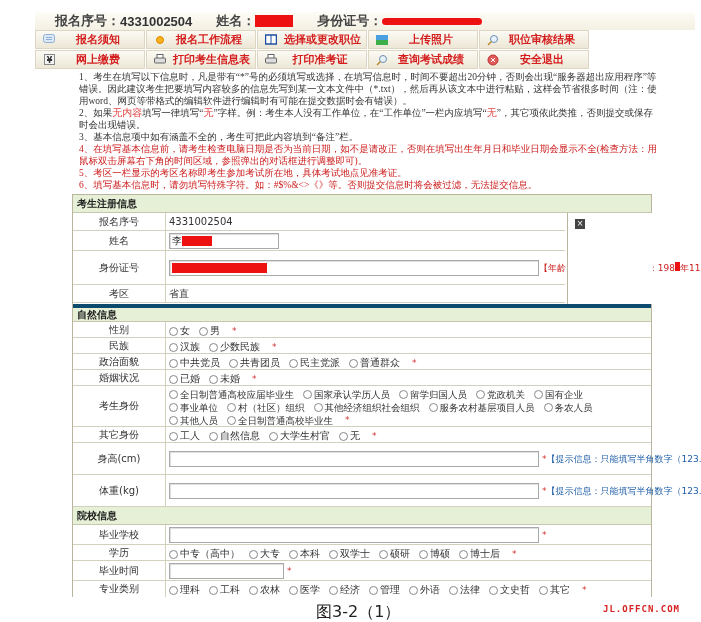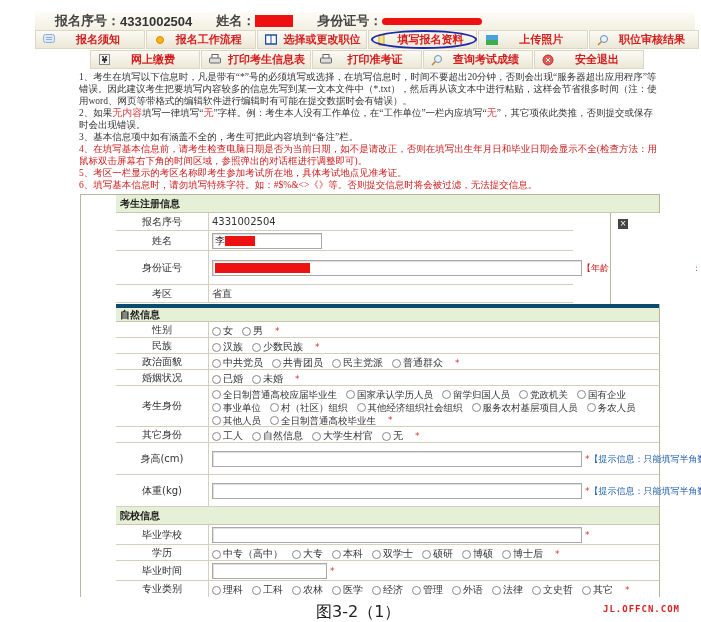--- a/index.html
+++ b/index.html
@@ -13,40 +13,40 @@
     background: linear-gradient(#fdfcf6, #f3f0e3);
     font-size: 13px; font-weight: bold; color: #444;
     display: flex; align-items: center; padding-left: 20px;
   }
   .header .grp { display: flex; align-items: center; margin-right: 24px; }
   .header .val { color: #333; font-family: "Liberation Sans", sans-serif; }
   .redact { display: inline-block; background: #ee1111; height: 12px; }
   .redact.wavy { height: 7px; border-radius: 4px; }
 
   .nav { position: absolute; left: 35px; top: 30px; width: 665px; }
-  .nav-row { display: flex; height: 20px; margin-bottom: 0; justify-content: center; }
+  .nav-row { display: flex; height: 20px; margin-bottom: 0; }
   .nav-btn {
     width: 110px; height: 19px; margin-right: 1px;
     background: linear-gradient(#fbfaf4, #ece7d6);
     border: 1px solid #dcd6c2; display: flex; align-items: center;
     font-size: 11px; font-weight: bold; color: #d41e1e; position: relative;
   }
   .nav-btn .icon { width: 14px; height: 12px; margin-left: 6px; margin-right: 6px; flex-shrink: 0; display:flex; align-items:center; justify-content:center; font-size: 10px; }
   .nav-btn .lbl { flex: 1; text-align: center; padding-right: 10px; white-space: nowrap; }
   .nav-btn.active .oval {
     position: absolute; left: 2px; top: -1px; width: 106px; height: 19px;
     border: 2px solid #1a2aa8; border-radius: 50%;
   }
 
   .notes { position: absolute; left: 79px; top: 71px; width: 580px; font-size: 9.5px; line-height: 12px; color: #333; font-family: Liberation Serif, serif; }
   .notes p { margin: 0; }
   .notes .red { color: #cc1b1b; }
   .notes .big { color: #e23d3d; font-size: 10px; }
 
-  .form { position: absolute; left: 80px; top: 194px; width: 580px; border: 1px solid #b9b59e; border-bottom: none; padding-left: 35px; }
+  .form { position: absolute; left: 72px; top: 194px; width: 580px; border: 1px solid #b9b59e; border-bottom: none; }
   .sec-hd {
     background: #e6f0d6; height: 18px; border-bottom: 1px solid #c9c6b0;
     font-size: 10px; font-weight: bold; color: #222; padding-left: 4px; display: flex; align-items: center;
   }
   .row { display: flex; border-bottom: 1px solid #d3d0bd; }
   .lab { width: 93px; flex-shrink: 0; border-right: 1px solid #d3d0bd; text-align: center; display: flex; align-items: center; justify-content: center; font-size: 10px; color: #333; }
   .cell { flex: 1; padding: 2px 3px; display: flex; align-items: center; flex-wrap: wrap; font-size: 10px; }
   .radio { display: inline-flex; align-items: center; margin-right: 9px; white-space: nowrap; }
   .radio .circ { width: 9px; height: 9px; border: 1px solid #888; border-radius: 50%; margin-right: 2px; background: #fff; }
   .star { color: #d43333; margin-left: 3px; font-size: 9px; }
@@ -100,29 +100,20 @@
     </div>
     <div class="nav-btn">
       <span class="icon">
           <svg width="12" height="11">
             <rect x="0.5" y="1" width="11" height="9" fill="#fff" stroke="#1f4fa0" stroke-width="1.5"></rect>
             <line x1="6" y1="1" x2="6" y2="10" stroke="#1f4fa0"></line>
           </svg>
         </span>
       <span class="lbl">选择或更改职位</span>
     </div>
-    <div class="nav-btn active">
-      <span class="oval"></span>
-      <span class="icon">
-          <svg width="8" height="12">
-            <rect x="1" y="1" width="5" height="10" fill="#f7e38a" stroke="#c8a830"></rect>
-          </svg>
-        </span>
-      <span class="lbl">填写报名资料</span>
-    </div>
     <div class="nav-btn">
       <span class="icon">
           <svg width="12" height="10">
             <rect x="0" y="0" width="12" height="5" fill="#4aa0e0"></rect>
             <rect x="0" y="5" width="12" height="5" fill="#3cae4a"></rect>
           </svg>
         </span>
       <span class="lbl">上传照片</span>
     </div>
     <div class="nav-btn">

